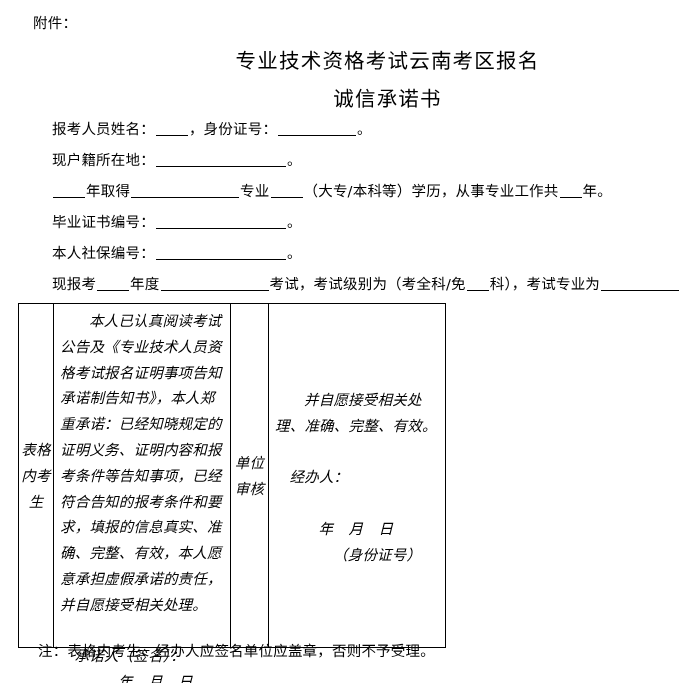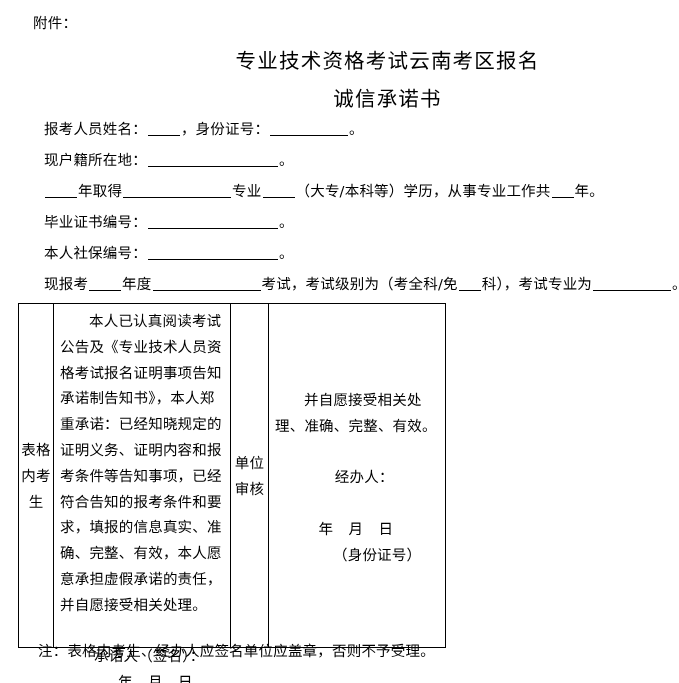--- a/index.html
+++ b/index.html
@@ -47,21 +47,21 @@
   .title-line {
     font-size: 20.5px;
     line-height: 38px;
     letter-spacing: 1.2px;
     white-space: nowrap;
   }
 
   
   .fields {
     position: absolute;
-    left: 44px;
+    left: 52px;
     top: 114px;
     width: 620px;
   }
   .field-line {
     font-size: 14.5px;
     line-height: 31px;
     height: 31px;
     white-space: nowrap;
     letter-spacing: 0.2px;
   }
@@ -86,20 +86,21 @@
     width: 428px;
     height: 345px;
     border: 1.4px solid #000;
     box-sizing: border-box;
     display: flex;
   }
   .col {
     box-sizing: border-box;
     position: relative;
     height: 100%;
+    font-style: italic;
   }
   .col-hdr {
     width: 35px;
     border-right: 1.4px solid #000;
     display: flex;
     align-items: center;
     justify-content: center;
   }
   .col-body {
     flex: 1;
@@ -129,21 +130,21 @@
 
   .cell-text {
     font-size: 14.5px;
     line-height: 25.8px;
     letter-spacing: 0.2px;
   }
   .cell-text p {
     margin: 0;
   }
   .indent2 { text-indent: 2em; }
-  .indent1 { text-indent: 1em; text-align: center; }
+  .indent1 { text-indent: 1em; }
   .indent3 { text-indent: 3em; }
   .indent4 { text-indent: 4em; }
   .gap-top { margin-top: 25.8px !important; }
 
   .candidate-body { padding-top: 5px; }
   .unit-body { padding-top: 84px; }
 
   .date-row {
     letter-spacing: 0.5px;
   }

